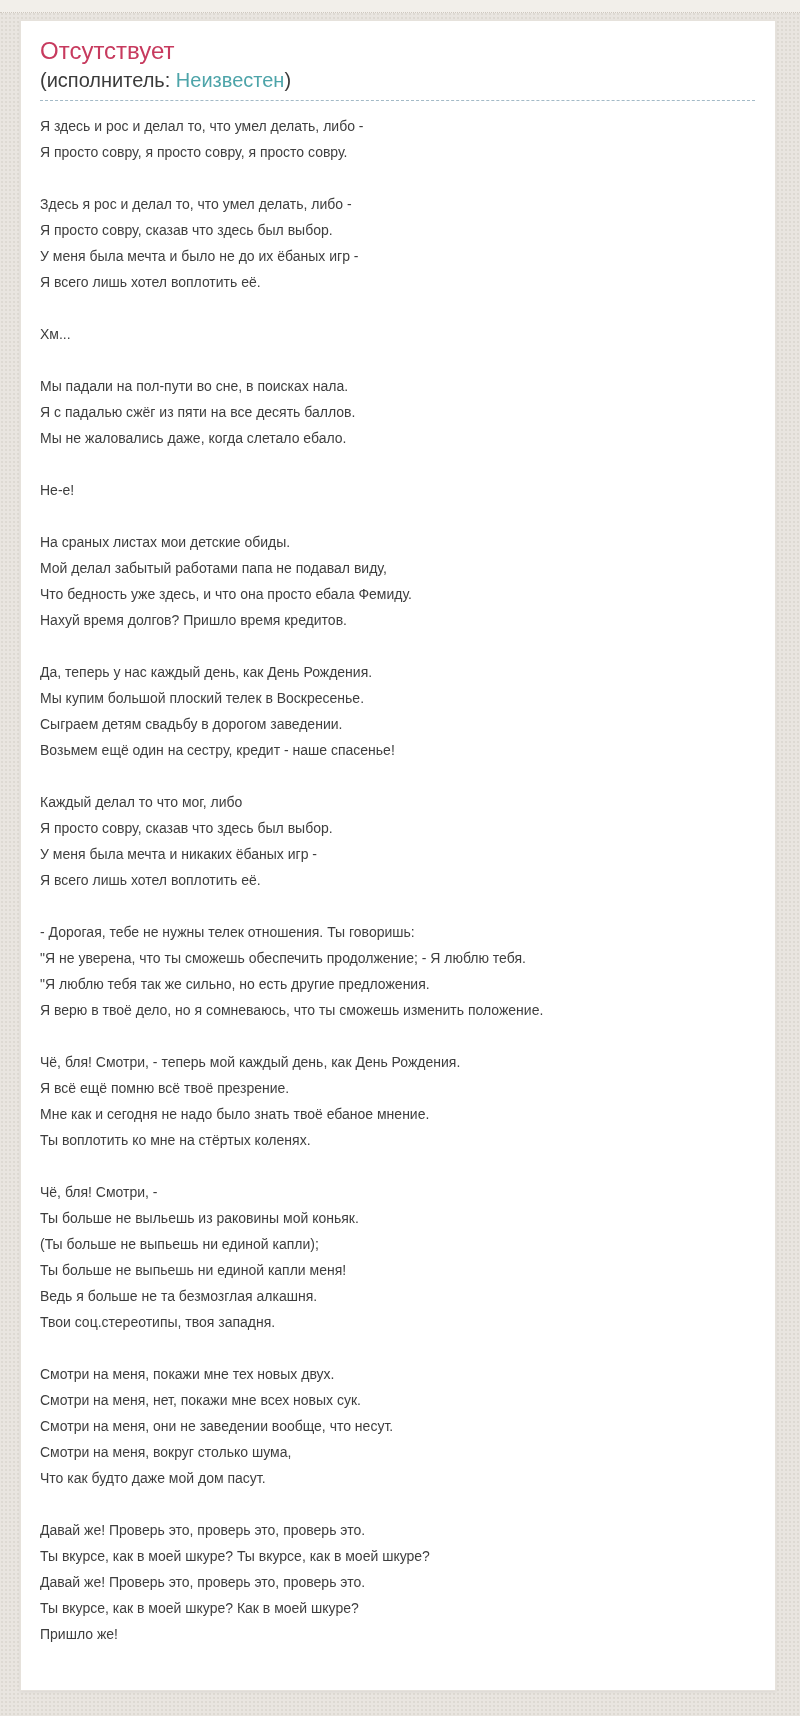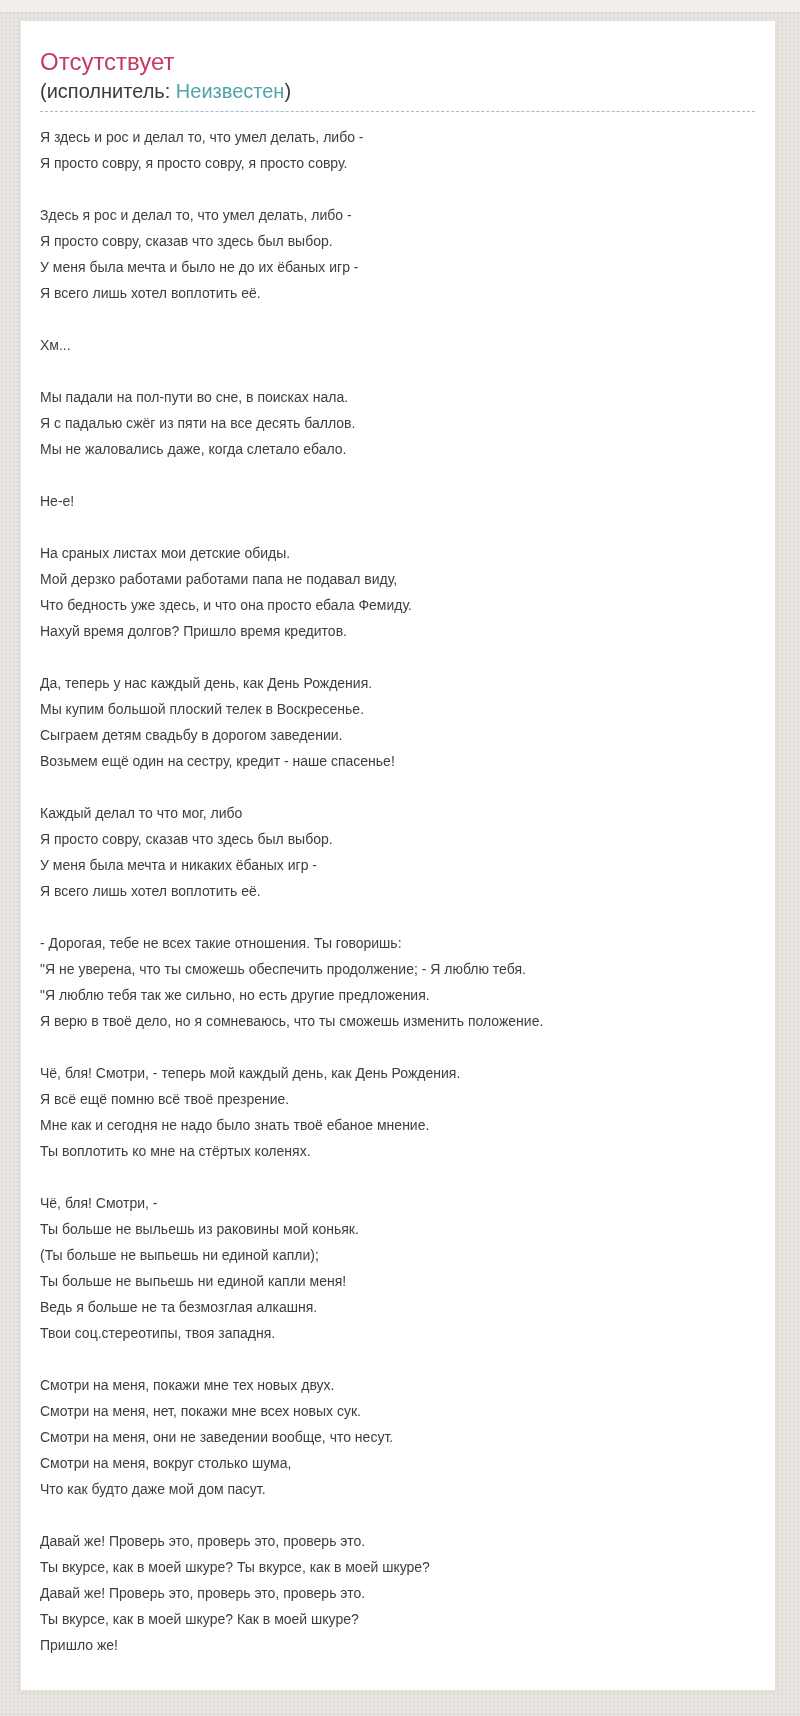--- a/index.html
+++ b/index.html
@@ -26,21 +26,21 @@
     left: 20px;
     top: 20px;
     width: 756px;
     min-height: 1671px;
     background: #ffffff;
     border: 1px solid #e6e2dc;
     box-shadow: 0 1px 3px rgba(0,0,0,0.06);
     box-sizing: border-box;
   }
   .card-inner {
-    padding: 28px 20px 26px 19px;
+    padding: 17px 20px 26px 19px;
   }
   .song-title {
     margin: 0;
     font-size: 24px;
     font-weight: 400;
     color: #c73a5e;
     line-height: 1.1;
   }
   .artist-line {
     margin-top: 5px;
@@ -85,35 +85,35 @@
         <div class="lyric-line"></div>
         <div class="lyric-line">Хм...</div>
         <div class="lyric-line"></div>
         <div class="lyric-line">Мы падали на пол-пути во сне, в поисках нала.</div>
         <div class="lyric-line">Я с падалью сжёг из пяти на все десять баллов.</div>
         <div class="lyric-line">Мы не жаловались даже, когда слетало ебало.</div>
         <div class="lyric-line"></div>
         <div class="lyric-line">Не-е!</div>
         <div class="lyric-line"></div>
         <div class="lyric-line">На сраных листах мои детские обиды.</div>
-        <div class="lyric-line">Мой дерзко работами работами папа не подавал виду,</div>
+        <div class="lyric-line">Мой делал забытый работами папа не подавал виду,</div>
         <div class="lyric-line">Что бедность уже здесь, и что она просто ебала Фемиду.</div>
         <div class="lyric-line">Нахуй время долгов? Пришло время кредитов.</div>
         <div class="lyric-line"></div>
         <div class="lyric-line">Да, теперь у нас каждый день, как День Рождения.</div>
         <div class="lyric-line">Мы купим большой плоский телек в Воскресенье.</div>
         <div class="lyric-line">Сыграем детям свадьбу в дорогом заведении.</div>
         <div class="lyric-line">Возьмем ещё один на сестру, кредит - наше спасенье!</div>
         <div class="lyric-line"></div>
         <div class="lyric-line">Каждый делал то что мог, либо</div>
         <div class="lyric-line">Я просто совру, сказав что здесь был выбор.</div>
         <div class="lyric-line">У меня была мечта и никаких ёбаных игр -</div>
         <div class="lyric-line">Я всего лишь хотел воплотить её.</div>
         <div class="lyric-line"></div>
-        <div class="lyric-line">- Дорогая, тебе не всех такие отношения. Ты говоришь:</div>
+        <div class="lyric-line">- Дорогая, тебе не нужны телек отношения. Ты говоришь:</div>
         <div class="lyric-line">"Я не уверена, что ты сможешь обеспечить продолжение; - Я люблю тебя.</div>
         <div class="lyric-line">"Я люблю тебя так же сильно, но есть другие предложения.</div>
         <div class="lyric-line">Я верю в твоё дело, но я сомневаюсь, что ты сможешь изменить положение.</div>
         <div class="lyric-line"></div>
         <div class="lyric-line">Чё, бля! Смотри, - теперь мой каждый день, как День Рождения.</div>
         <div class="lyric-line">Я всё ещё помню всё твоё презрение.</div>
         <div class="lyric-line">Мне как и сегодня не надо было знать твоё ебаное мнение.</div>
         <div class="lyric-line">Ты воплотить ко мне на стёртых коленях.</div>
         <div class="lyric-line"></div>
         <div class="lyric-line">Чё, бля! Смотри, -</div>

